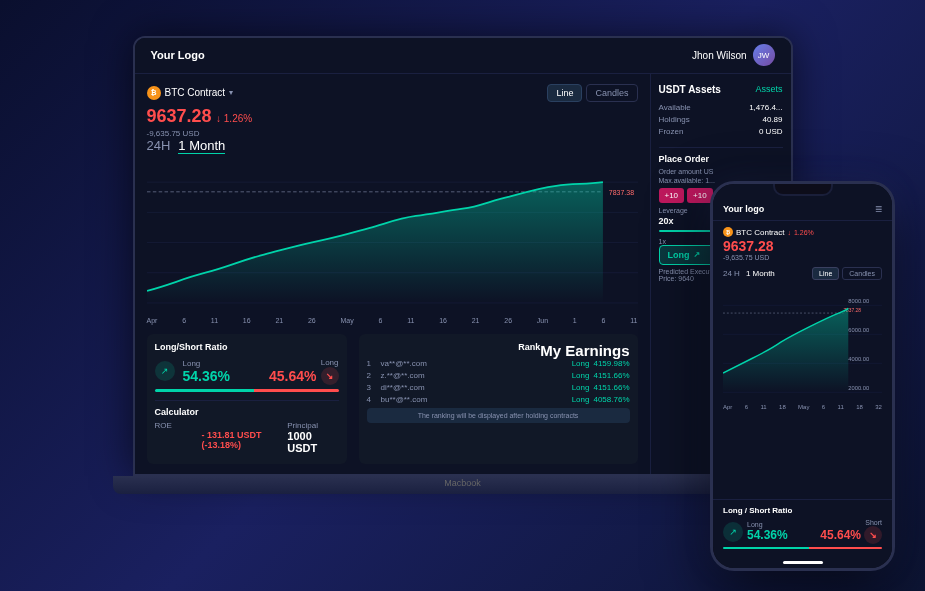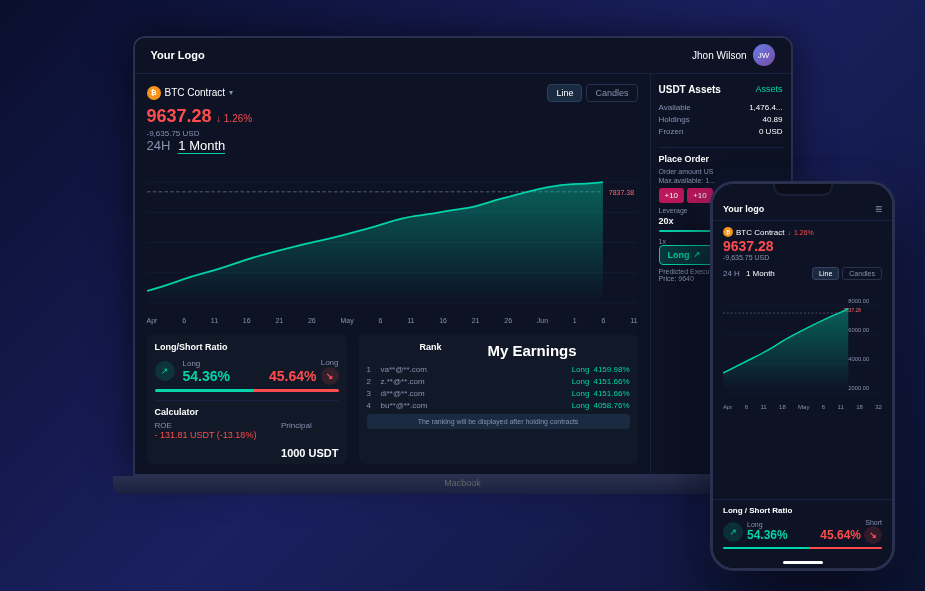--- a/index.html
+++ b/index.html
@@ -347,43 +347,42 @@
     }
 
     .calc-label {
       color: #8892b0;
       font-size: 8px;
     }
 
     .calc-value-red {
       color: #ff4d4d;
       font-size: 9px;
-      font-weight: normal;
+      font-weight: bold;
+      margin-left: 47px;
     }
 
     .calc-value-white {
       color: #ffffff;
       font-size: 11px;
       font-weight: bold;
-      margin-top: 17px;
     }
 
     
     .rank-panel {
       flex: 1;
       background: #111827;
       border-radius: 6px;
       padding: 8px;
     }
 
     .rank-header {
       display: flex;
-      justify-content: center;
-      margin-bottom: 6px;
-      gap: 46px;
+      justify-content: flex-end;
+      margin-bottom: 0;
     }
 
     .rank-title {
       color: #ffffff;
       font-size: 9px;
       font-weight: bold;
     }
 
     .rank-earnings {
       color: #ffffff;

